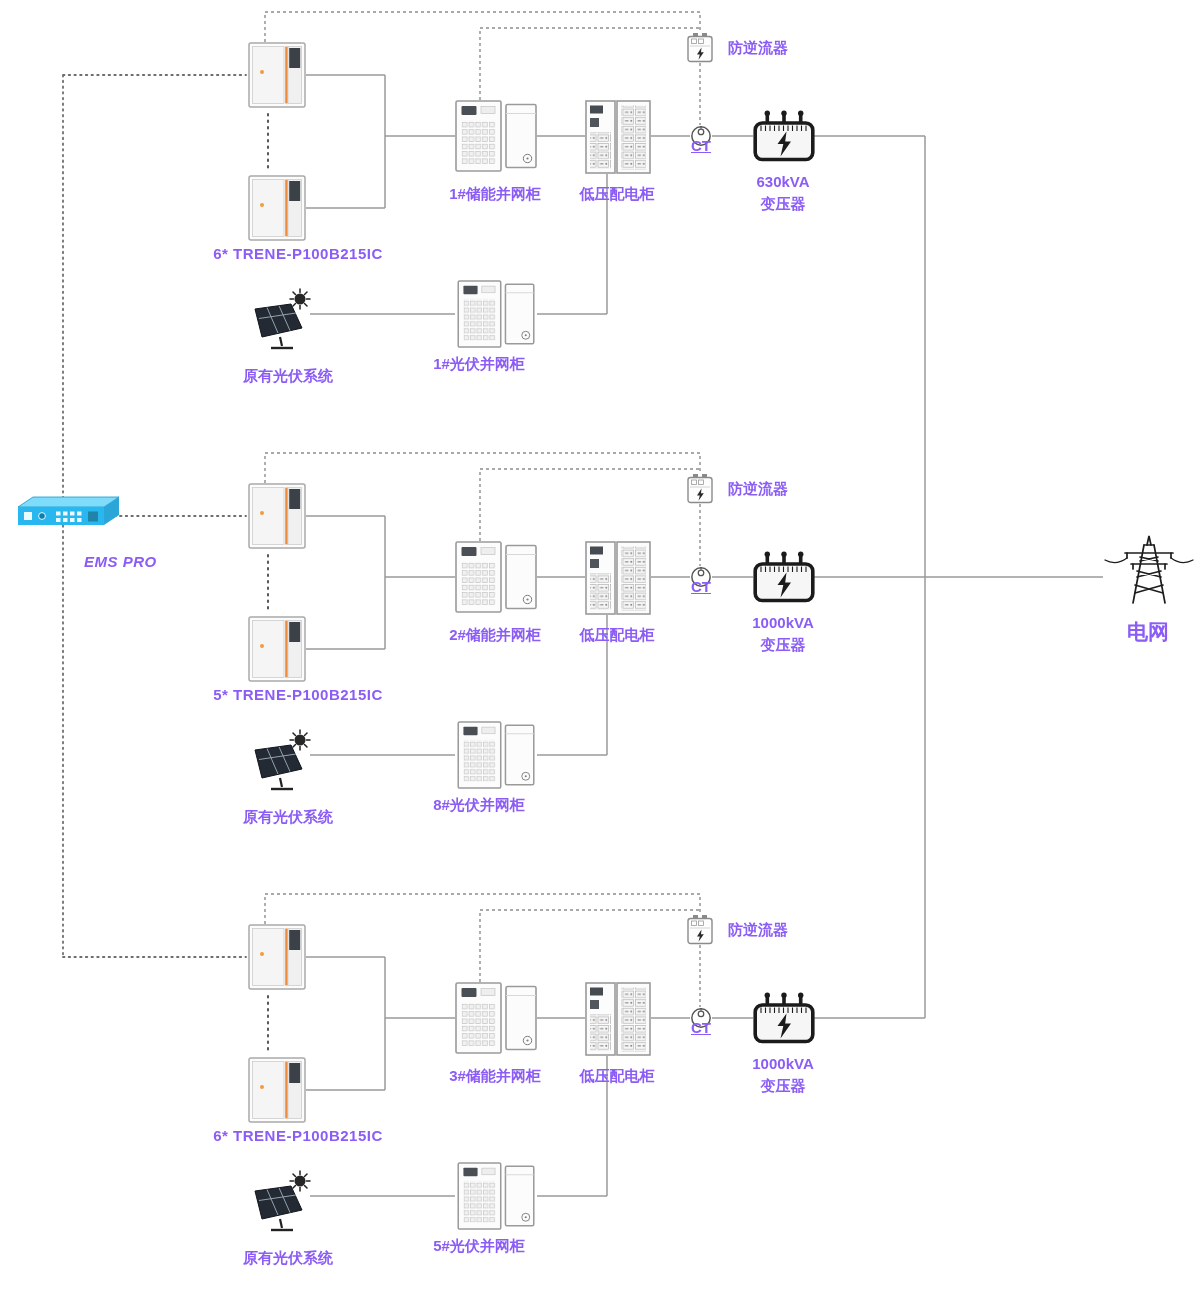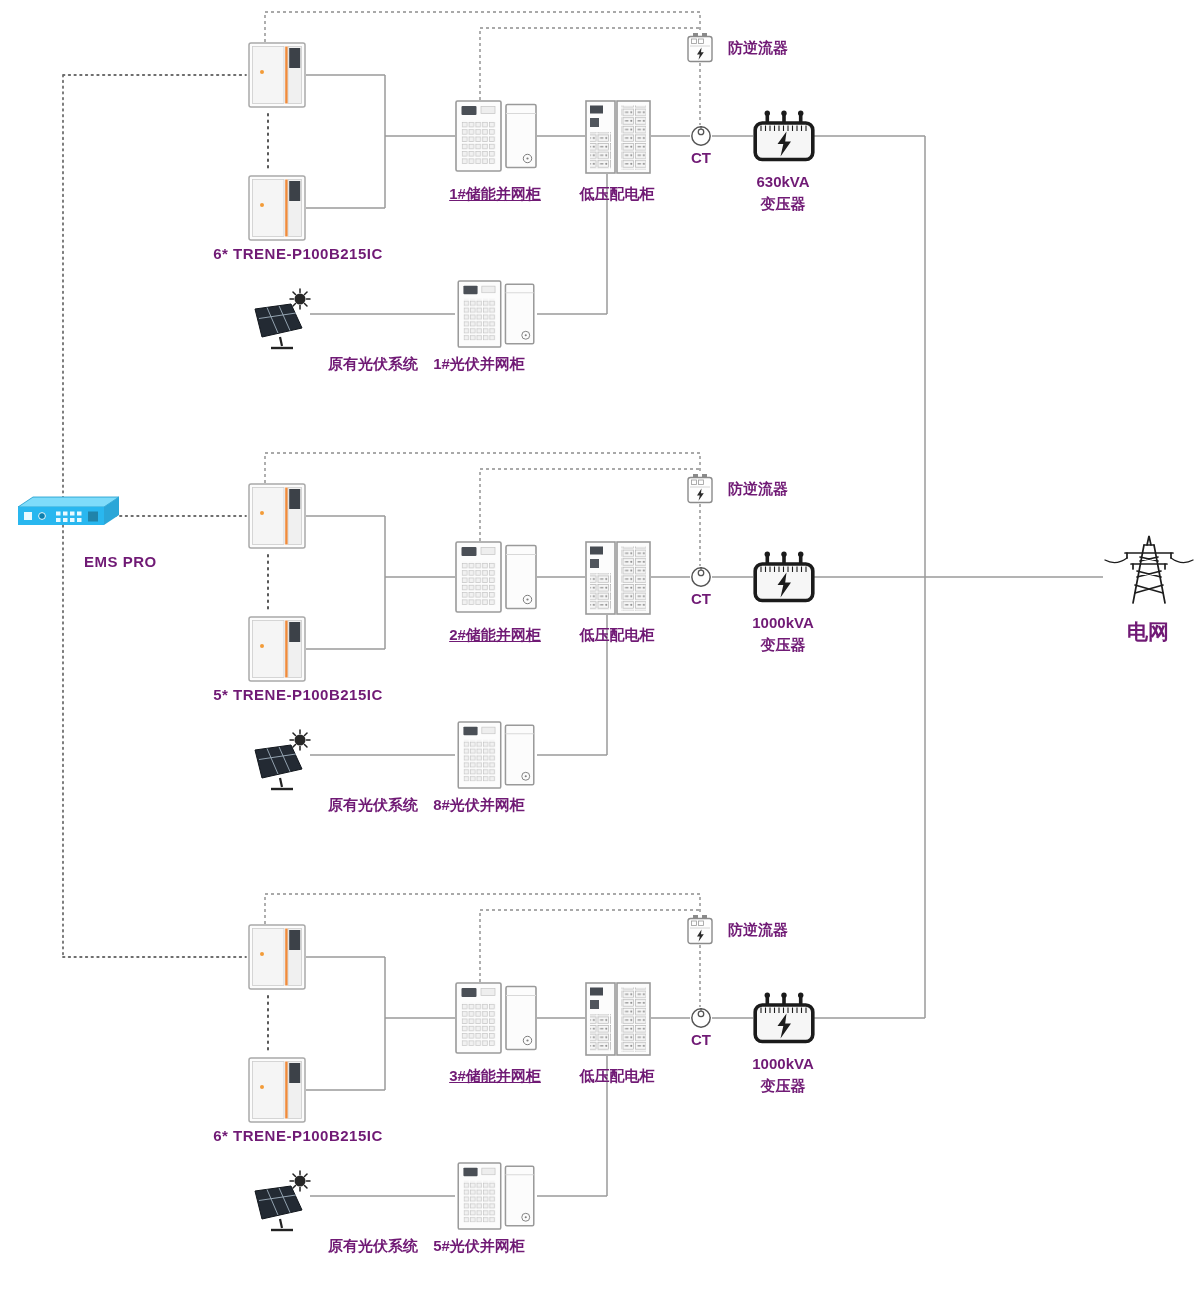--- a/index.html
+++ b/index.html
@@ -21,35 +21,35 @@
   .b1 { top:42px; } .b2 { top:175px; }
   .solar       { left:250px; top:288px; width:66px; height:64px; }
   .storage-cab { left:455px; top:100px; width:82px; height:72px; }
   .lv-cab      { left:585px; top:100px; width:66px; height:74px; }
   .pv-cab      { left:455px; top:280px; width:82px; height:68px; }
   .anti        { left:687px; top:33px;  width:26px; height:30px; }
   .ct          { left:690px; top:125px; width:22px; height:22px; }
   .transformer { left:753px; top:110px; width:62px; height:52px; }
 
   .lbl {
-    position:absolute; text-align:center; font-weight:600; color:#701a75;
+    position:absolute; text-align:center; font-weight:600; color:#8b5cf6;
     font-size:15px; line-height:20px; white-space:nowrap;
   }
   .battery-lbl { left:148px; top:244px; width:300px; letter-spacing:0.5px; }
-  .solar-lbl   { left:158px; top:354px; width:260px;text-align:right; }
-  .storage-lbl { left:415px; top:184px; width:160px;text-decoration:underline; }
+  .solar-lbl   { left:158px; top:366px; width:260px; }
+  .storage-lbl { left:415px; top:184px; width:160px; }
   .lv-lbl      { left:557px; top:184px; width:120px; }
   .pv-lbl      { left:399px; top:354px; width:160px; }
   .anti-lbl    { left:728px; top:38px;  width:130px; text-align:left; }
-  .ct-lbl      { left:684px; top:148px; width:34px; }
+  .ct-lbl      { left:684px; top:136px; width:34px;text-decoration:underline; }
   .tx-kva      { left:723px; top:172px; width:120px; }
   .tx-name     { left:723px; top:194px; width:120px; }
 
   .ems-icon   { left:12px;   top:495px; width:108px; height:42px; }
-  .ems-lbl    { left:84px;   top:552px; width:120px; text-align:left; letter-spacing:0.5px; }
+  .ems-lbl    { left:84px;   top:552px; width:120px; text-align:left; letter-spacing:0.5px;font-style:italic; }
   .tower-icon { left:1103px; top:533px; width:92px;  height:72px; }
   .grid-lbl   { left:1098px; top:622px; width:100px; font-size:21px; }
 </style>
 </head>
 <body>
 
 <div class="stage">
 
   <svg class="wires" width="1200" height="1311" viewBox="0 0 1200 1311">
     <defs>

